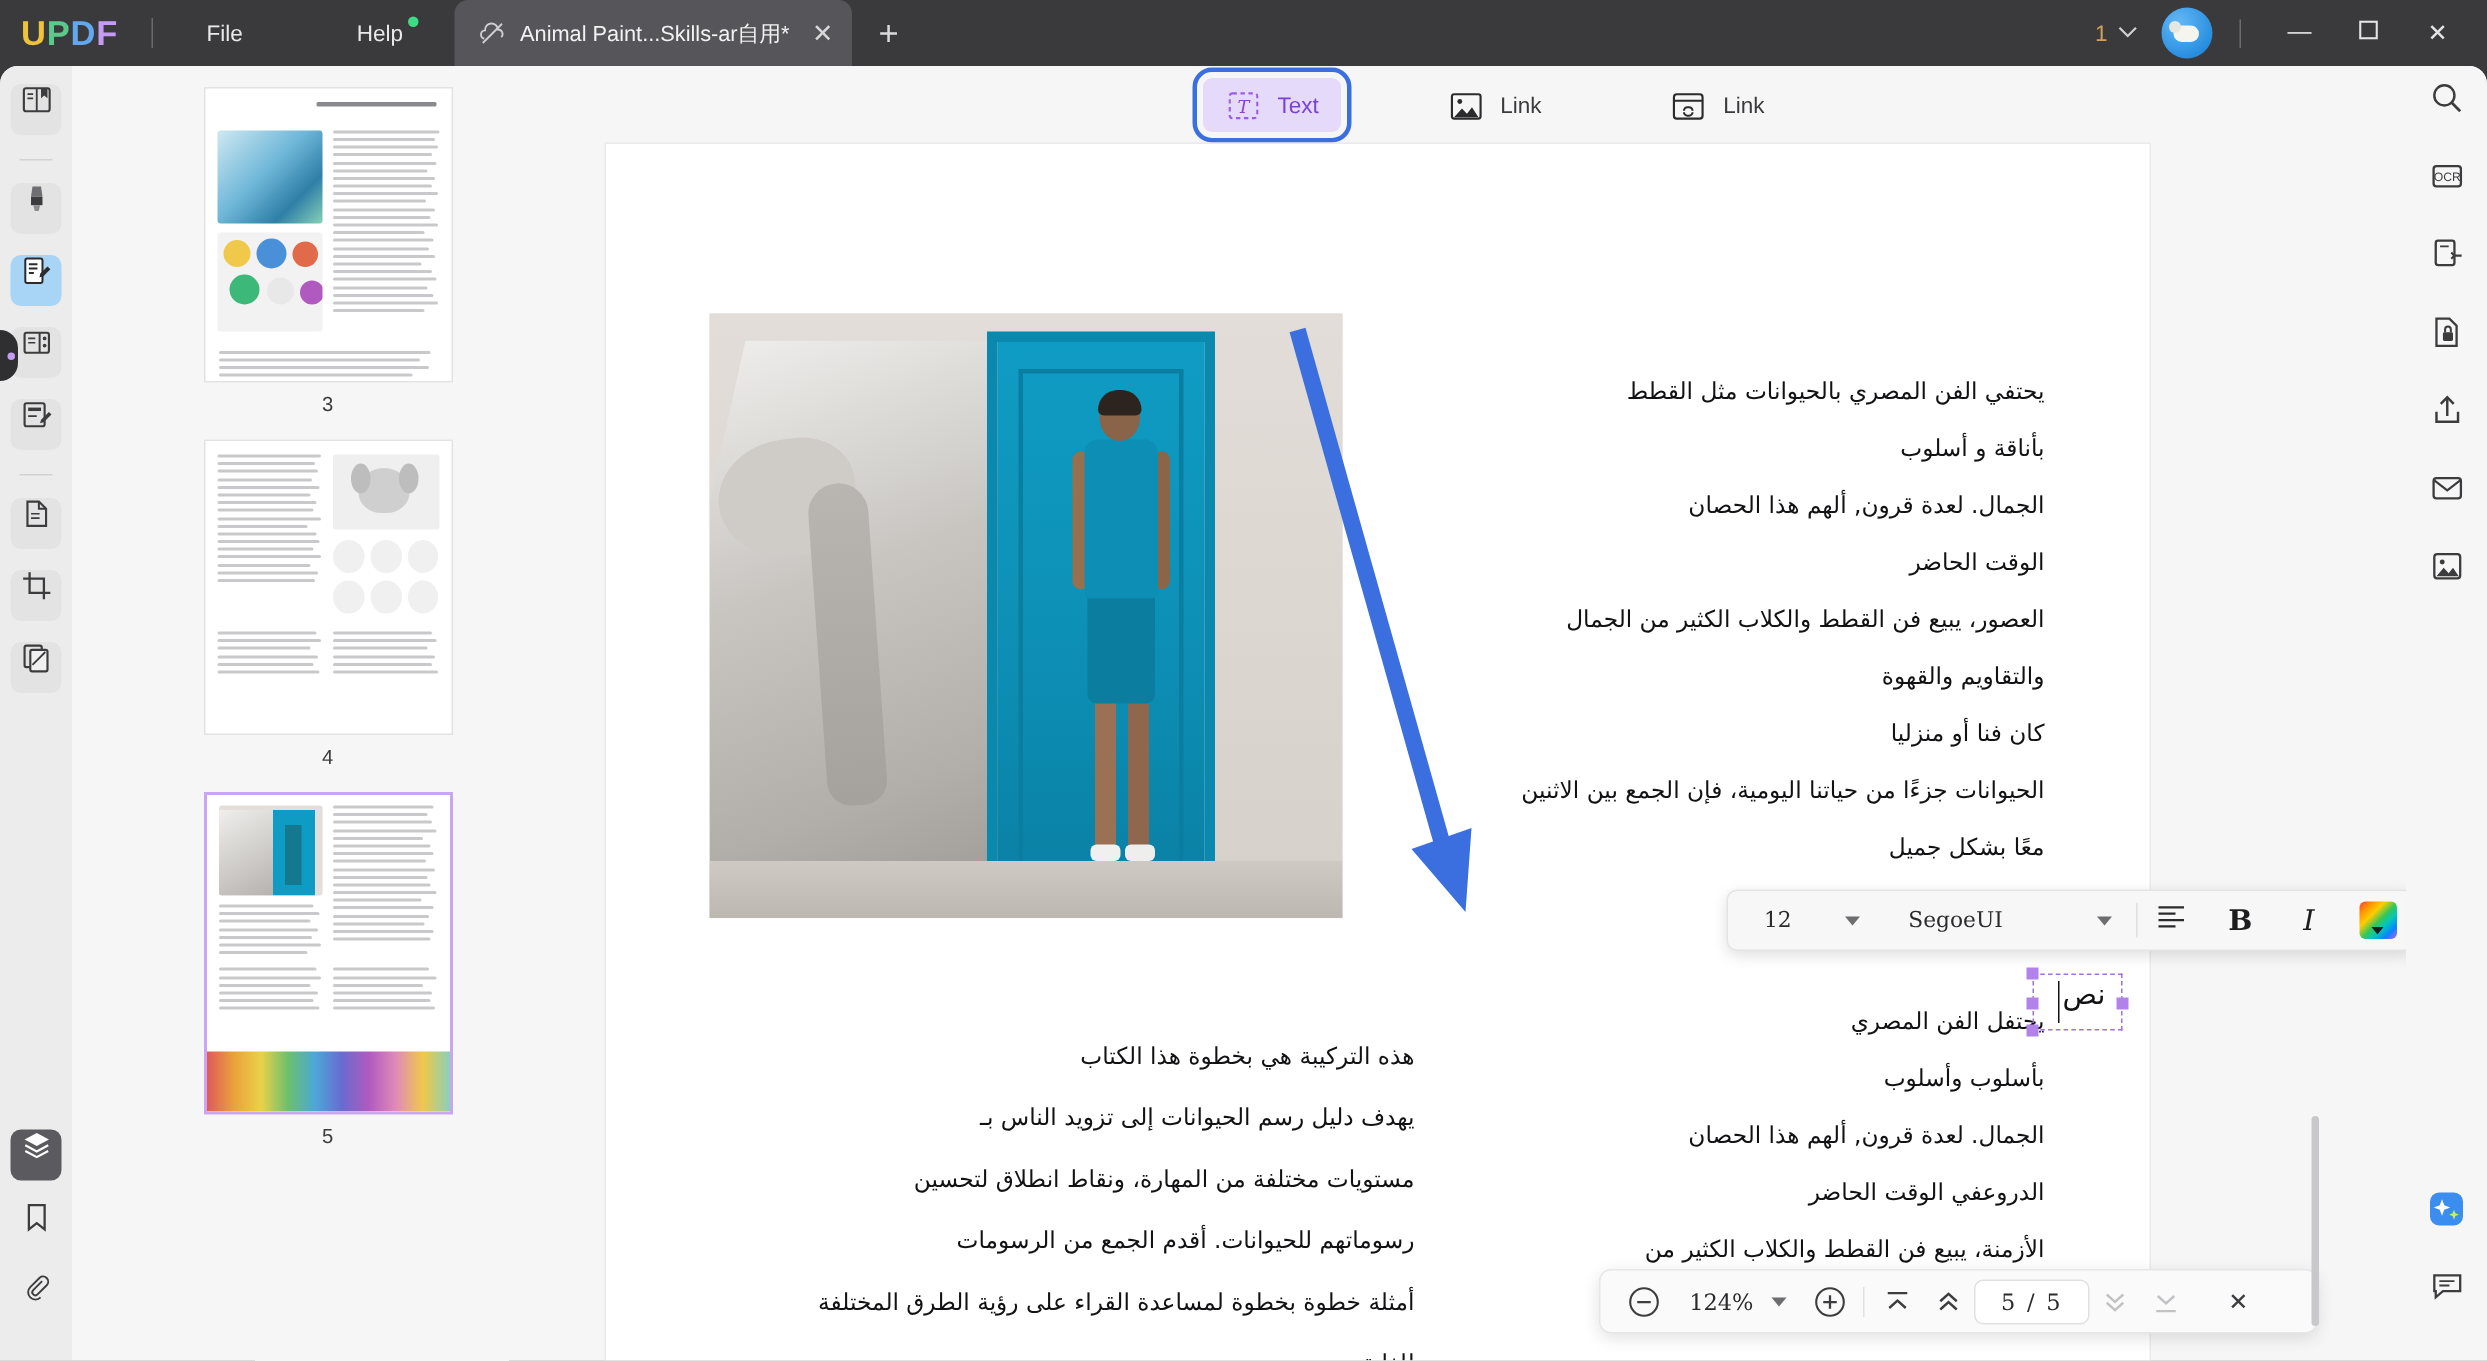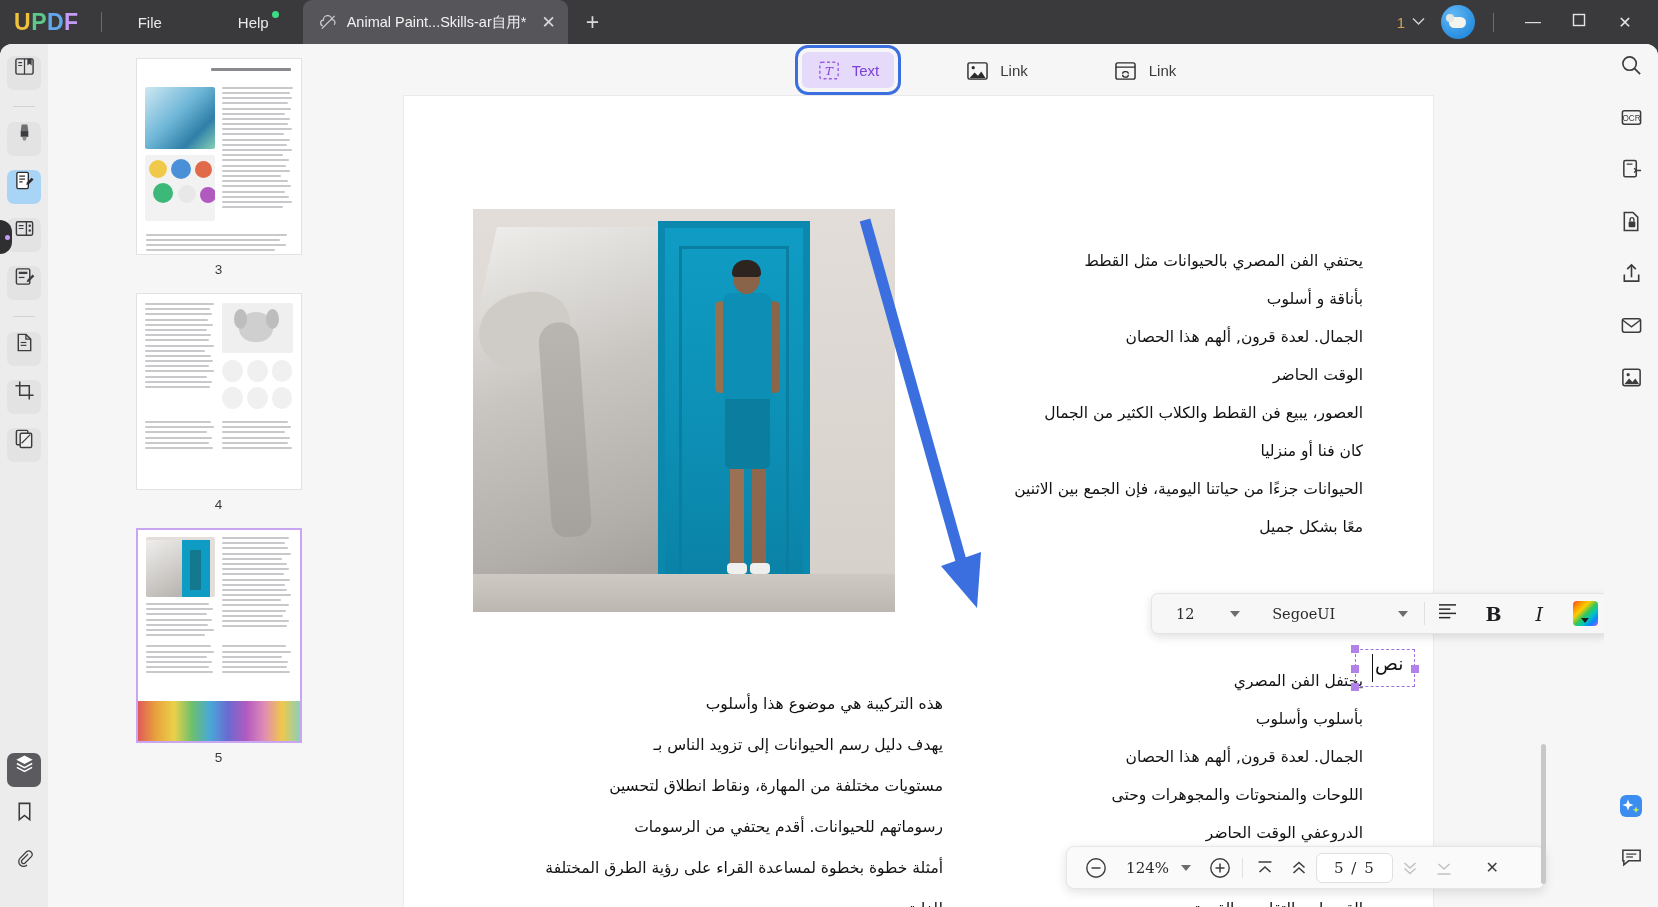--- a/index.html
+++ b/index.html
@@ -622,41 +622,41 @@
           <path d="M6 6 L108 368" stroke="#3b6fe0" stroke-width="11" fill="none"></path>
           <path d="M82 352 L118 394 L122 338 Z" fill="#3b6fe0"></path>
         </svg>
 
         <div class="col-right arabic">
           <div>يحتفي الفن المصري بالحيوانات مثل القطط</div>
           <div>بأناقة و أسلوب</div>
           <div>الجمال. لعدة قرون, ألهم هذا الحصان</div>
           <div>الوقت الحاضر</div>
           <div>العصور، يبيع فن القطط والكلاب الكثير من الجمال</div>
+          <div>والتقاويم والقهوة</div>
           <div>كان فنا أو منزليا</div>
           <div>الحيوانات جزءًا من حياتنا اليومية، فإن الجمع بين الاثنين</div>
           <div>معًا بشكل جميل</div>
         </div>
 
         <div class="col-low-right arabic">
           <div>يحتفل الفن المصري</div>
           <div>بأسلوب وأسلوب</div>
           <div>الجمال. لعدة قرون, ألهم هذا الحصان</div>
-          <div>اللوحات والمنحوتات والمجوهرات وحتى</div>
           <div>الدروعفي الوقت الحاضر</div>
           <div>الأزمنة، يبيع فن القطط والكلاب الكثير من</div>
           <div>القمصان والتقاويم والقهوة</div>
 
         </div>
 
         <div class="col-low-left arabic">
-          <div>هذه التركيبة هي موضوع هذا وأسلوب</div>
+          <div>هذه التركيبة هي بخطوة هذا الكتاب</div>
           <div>يهدف دليل رسم الحيوانات إلى تزويد الناس بـ</div>
           <div>مستويات مختلفة من المهارة، ونقاط انطلاق لتحسين</div>
-          <div>رسوماتهم للحيوانات. أقدم يحتفي من الرسومات</div>
+          <div>رسوماتهم للحيوانات. أقدم الجمع من الرسومات</div>
           <div>أمثلة خطوة بخطوة لمساعدة القراء على رؤية الطرق المختلفة</div>
           <div>للغاية</div>
 
         </div>
       </div>
 
       <div class="fmt">
         <div class="fmt-field" style="width:110px;padding-left:24px;justify-content:space-between;padding-right:16px">
           <span class="fmt-val">12</span>
           <span class="caret"></span>

